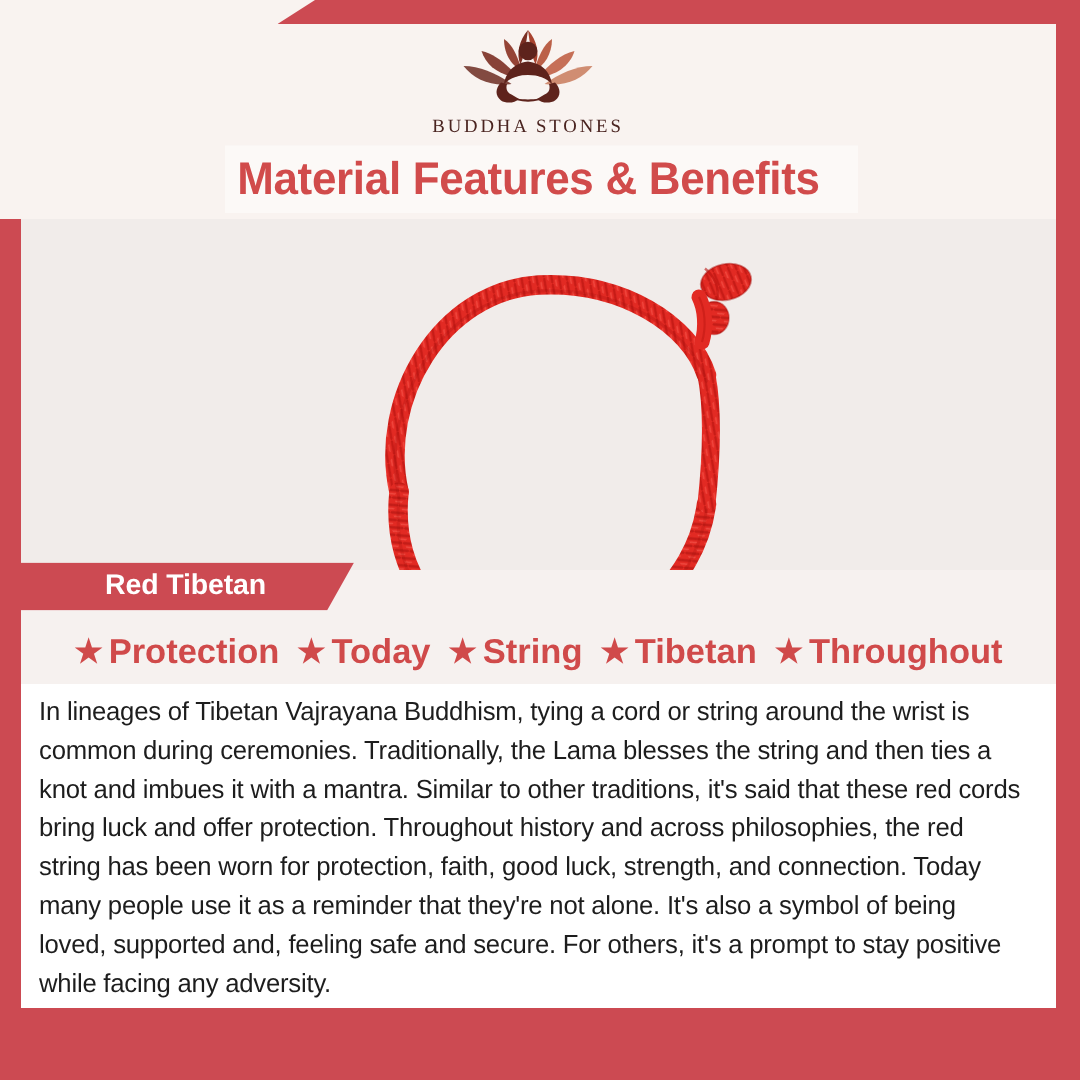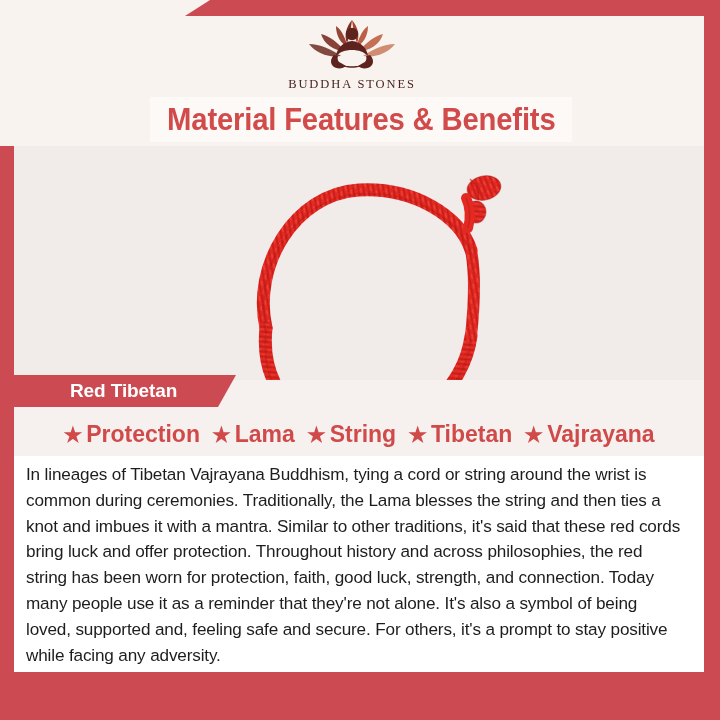--- a/index.html
+++ b/index.html
@@ -47,21 +47,21 @@
     font-size:12.5px;
     letter-spacing:1.9px;
     color:#4a2420;
     font-weight:400;
   }
 
   .title-box {
     position:absolute;
     left:150px; top:97px; width:422px; height:45px;
     background:#fcf9f7;
-    display:flex; align-items:center; justify-content:center;
+    display:flex; align-items:center; justify-content:flex-start;
   }
   .title-text {
     font-size:30.5px;
     font-weight:bold;
     color:#d14b4b;
     letter-spacing:-0.2px;
     white-space:nowrap;
     transform:scaleX(0.96);
   }
 
@@ -209,33 +209,33 @@
   </div>
 
   <div class="benefits-band">
     <div class="benefits-row">
       <div class="benefit">
         <span class="star">★</span>
         <span>Protection</span>
       </div>
       <div class="benefit">
         <span class="star">★</span>
-        <span>Lama</span>
+        <span>Today</span>
       </div>
       <div class="benefit">
         <span class="star">★</span>
         <span>String</span>
       </div>
       <div class="benefit">
         <span class="star">★</span>
         <span>Tibetan</span>
       </div>
       <div class="benefit">
         <span class="star">★</span>
-        <span>Vajrayana</span>
+        <span>Throughout</span>
       </div>
     </div>
   </div>
 
   <div class="ribbon">
     <span class="ribbon-label">Red Tibetan</span>
   </div>
 
   <div class="desc-band">
     <p class="desc-text">In lineages of Tibetan Vajrayana Buddhism, tying a cord or string around the wrist is common during ceremonies. Traditionally, the Lama blesses the string and then ties a knot and imbues it with a mantra. Similar to other traditions, it's said that these red cords bring luck and offer protection. Throughout history and across philosophies, the red string has been worn for protection, faith, good luck, strength, and connection. Today many people use it as a reminder that they're not alone. It's also a symbol of being loved, supported and, feeling safe and secure. For others, it's a prompt to stay positive while facing any adversity.</p>

